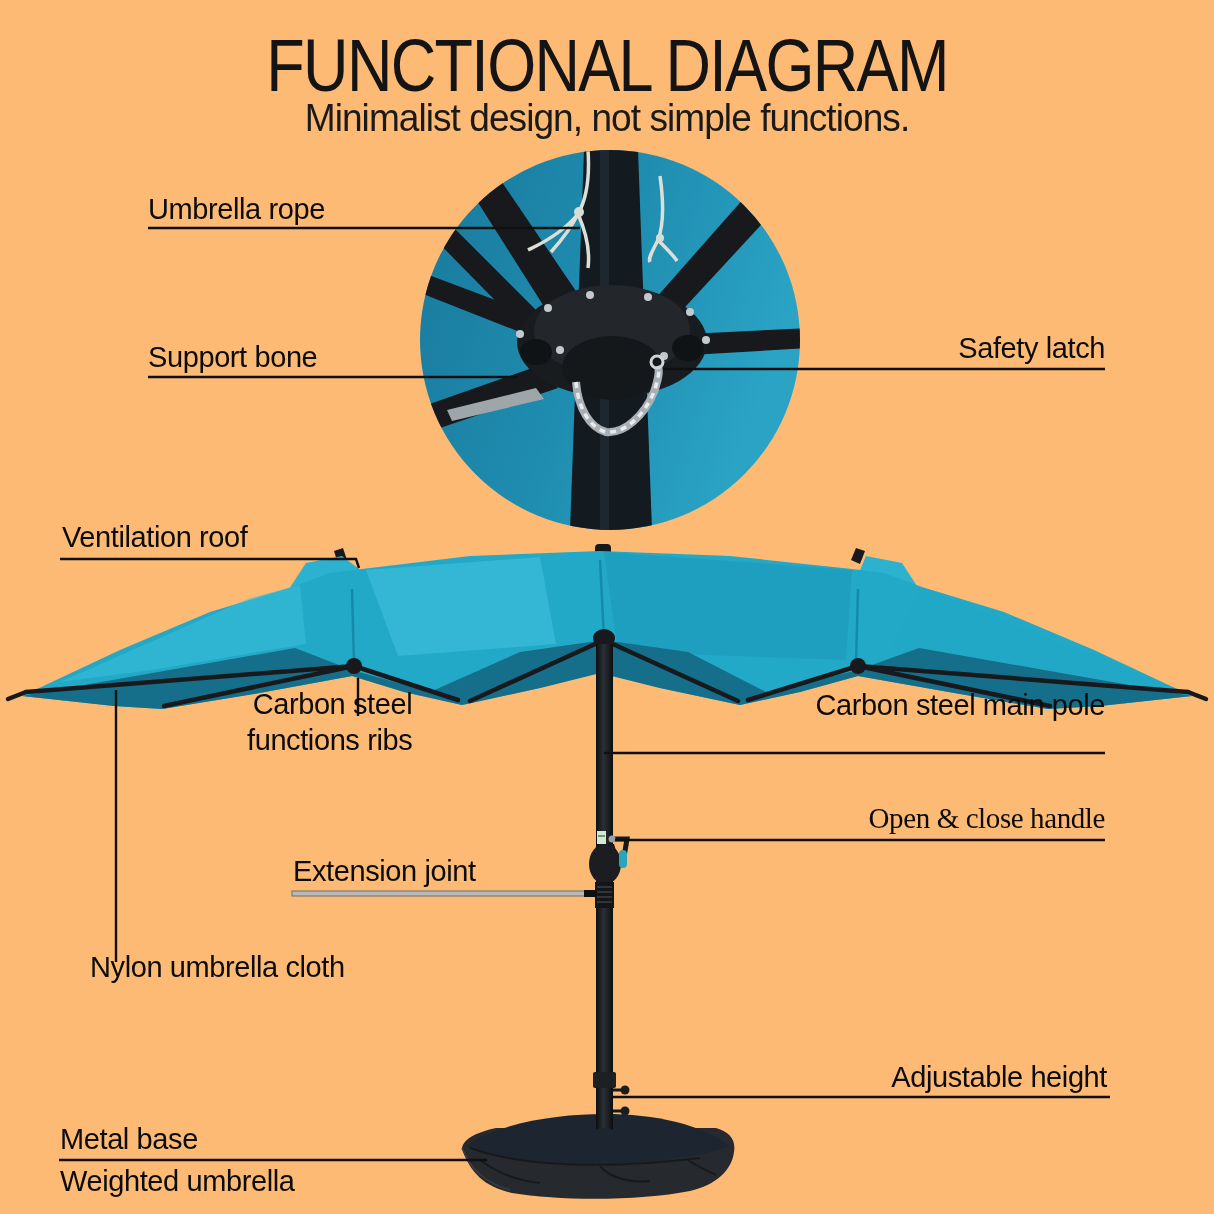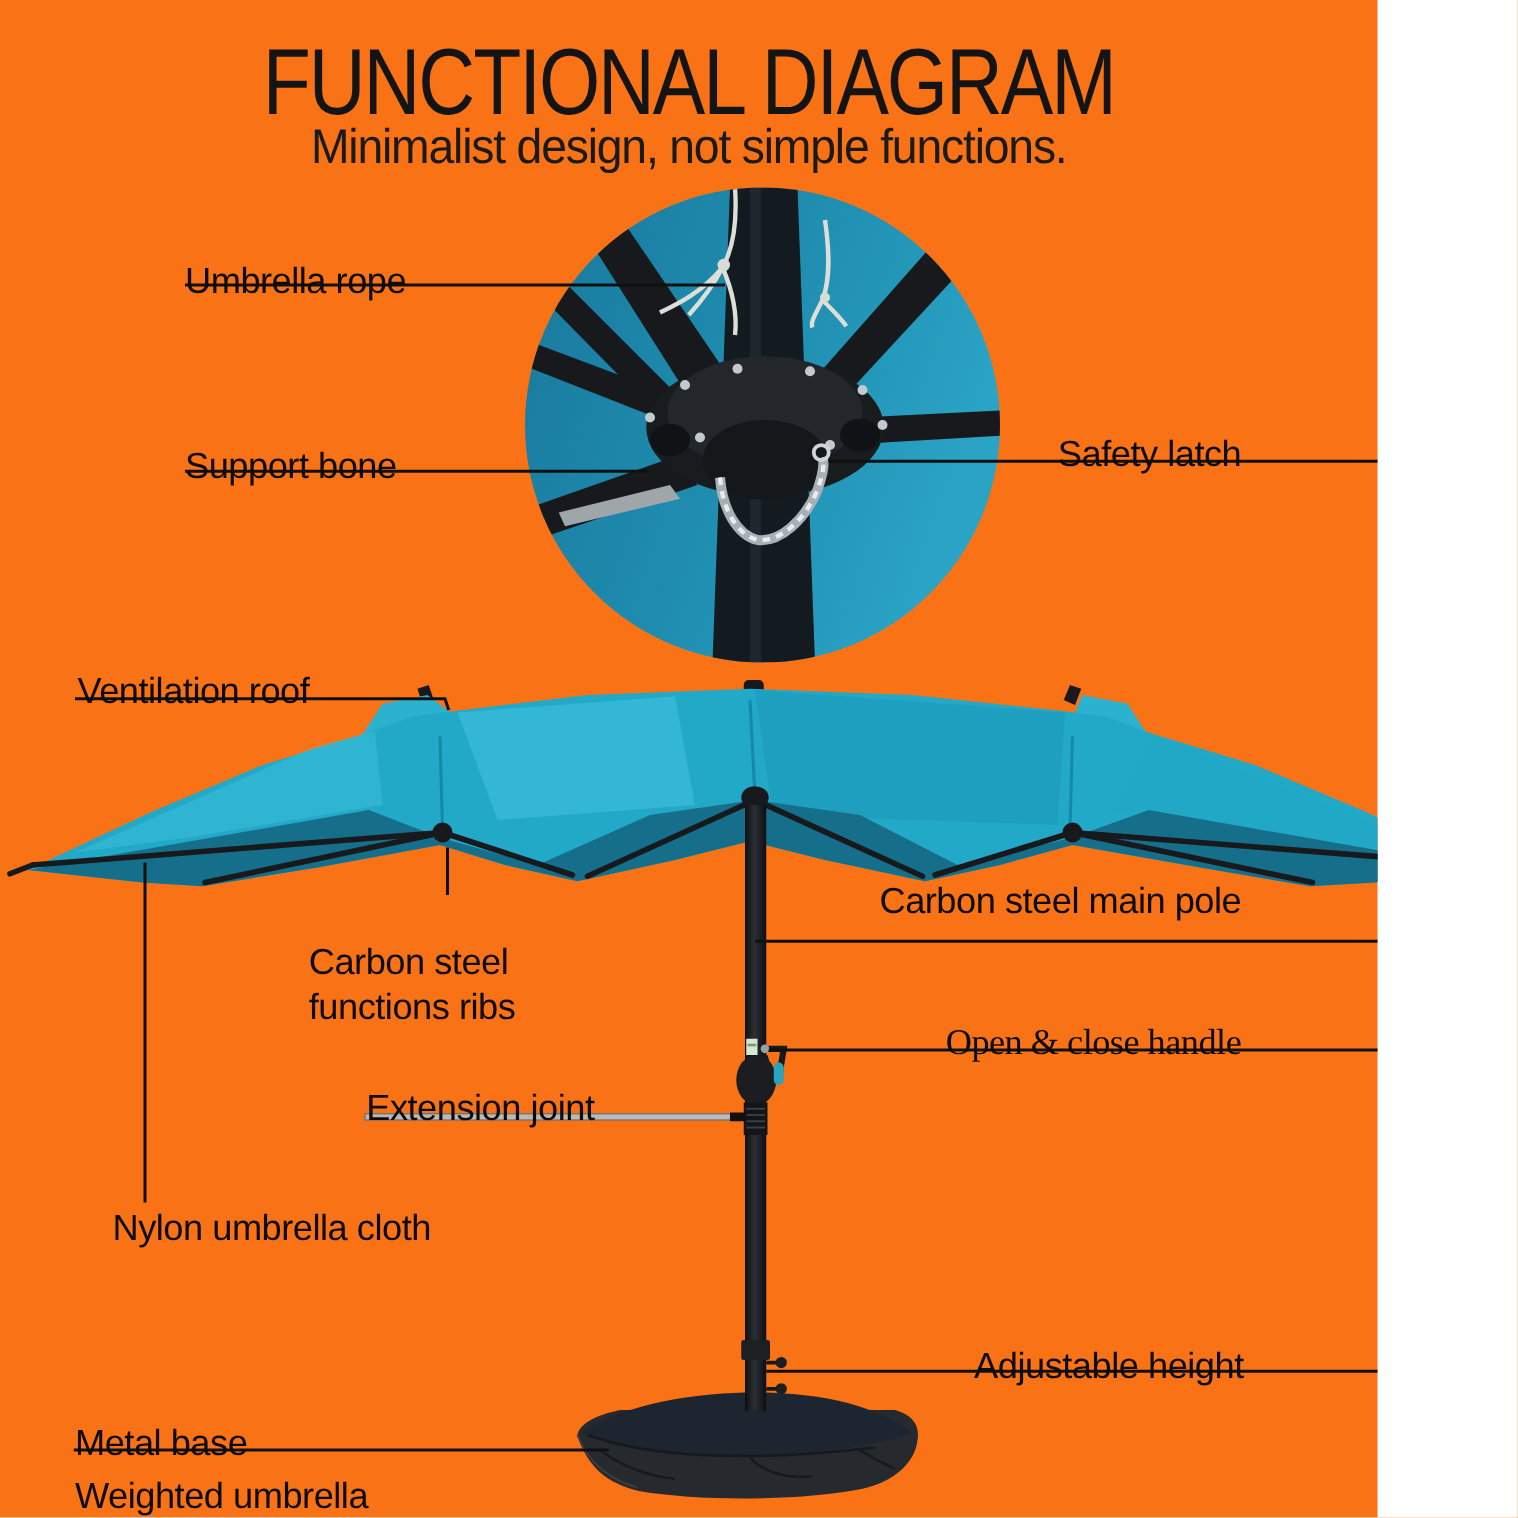--- a/index.html
+++ b/index.html
@@ -1,31 +1,31 @@
 <!DOCTYPE html>
 <html style="--canopy: #23a9c8; --canopy-shade: #156f8a; --inset-sky: #1b84a8; --frame: #17191c; --chain: #c9ced3; --ink: #101010;"><head>
 <meta charset="utf-8">
 <style>
   html,body{margin:0;padding:0;background:#ffffff;}
   #stage{
-    position:relative;width:1102px;height:1214px;background:#f97316;overflow:hidden;
+    position:relative;width:1214px;height:1214px;background:#fdba74;overflow:hidden;
     font-family:"Liberation Sans","DejaVu Sans",sans-serif;color:#0d0d0d;
   }
   #art{position:absolute;left:0;top:0;}
   .title{
     position:absolute;left:0;top:22px;width:100%;text-align:center;
     font-size:75px;letter-spacing:-2px;color:#141414;
     transform:scaleX(0.84);transform-origin:50% 50%;white-space:nowrap;
   }
   .subtitle{
     position:absolute;left:0;top:96px;width:100%;text-align:center;
     font-size:39px;letter-spacing:-1px;color:#1a1a1a;
     transform:scaleX(0.95);transform-origin:50% 50%;white-space:nowrap;
   }
-  .lbl{position:absolute;font-size:29px;letter-spacing:-0.4px;color:#0c0c0c;white-space:nowrap;line-height:34px;margin-top:16px;}
+  .lbl{position:absolute;font-size:29px;letter-spacing:-0.4px;color:#0c0c0c;white-space:nowrap;line-height:34px;}
   .lbl.right{text-align:right;}
   
   .fill-canopy{fill:var(--canopy,#23a9c8);}
   .fill-shade{fill:var(--canopy-shade,#156f8a);}
   .fill-frame{fill:var(--frame,#17191c);}
   .stroke-frame{stroke:var(--frame,#17191c);}
   .leader{stroke:var(--ink,#101010);stroke-width:2.4;fill:none;}
 </style>
 </head>
 <body>
@@ -204,21 +204,21 @@
       <path class="leader" d="M116,690 V962"></path>
       <path class="leader" d="M613,1097 H1110"></path>
       <path class="leader" d="M59,1160 H487"></path>
     </g>
   </svg>
 
   <div class="lbl" style="left:148px;top:192px;">Umbrella rope</div>
   <div class="lbl" style="left:148px;top:340px;">Support bone</div>
   <div class="lbl right" style="right:109px;top:331px;">Safety latch</div>
   <div class="lbl" style="left:62px;top:520px;">Ventilation roof</div>
-  <div class="lbl" style="left:247px;top:736px;line-height:36px;">
+  <div class="lbl" style="left:247px;top:686px;line-height:36px;text-align:right;">
     <div>Carbon steel</div>
     <div>functions ribs</div>
   </div>
   <div class="lbl right" style="right:109px;top:688px;text-align:right;">Carbon steel main pole</div>
   <div class="lbl right" style="right:109px;top:801px;font-family:Liberation Serif, serif;">Open &amp; close handle</div>
   <div class="lbl" style="left:293px;top:854px;text-align:right;">Extension joint</div>
   <div class="lbl right" style="right:107px;top:1060px;">Adjustable height</div>
   <div class="lbl" style="left:90px;top:950px;">Nylon umbrella cloth</div>
   <div class="lbl" style="left:60px;top:1122px;">Metal base</div>
   <div class="lbl" style="left:60px;top:1164px;">Weighted umbrella</div>

